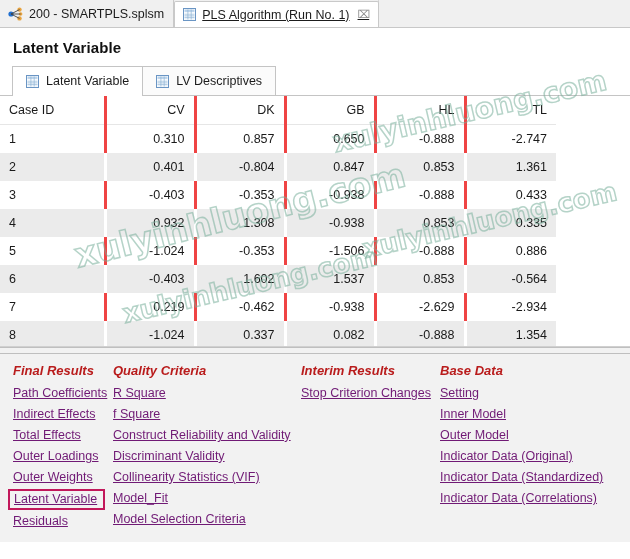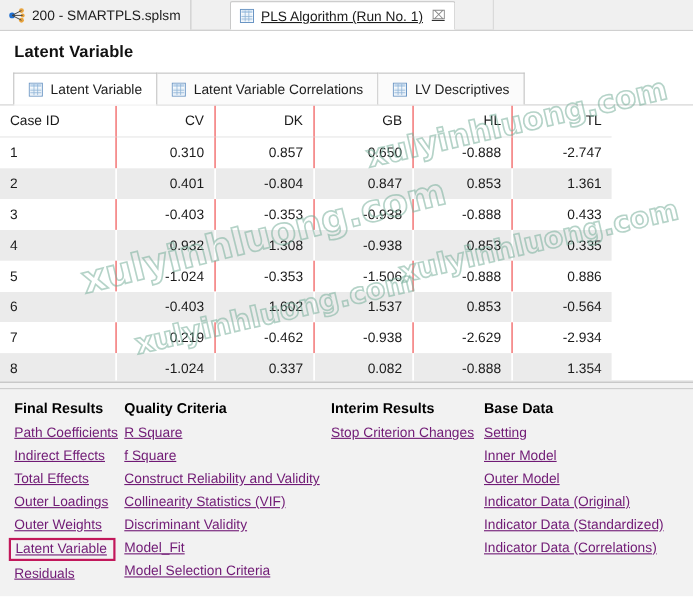--- a/index.html
+++ b/index.html
@@ -18,21 +18,20 @@
   }
 
   
   #editor-tabstrip {
     height: 27px;
     background: #f0f0f0;
     border-bottom: 1px solid #c8c8c8;
     display: flex;
     align-items: stretch;
     position: relative;
-    gap: 35px;
   }
   .etab {
     display: flex;
     align-items: center;
     gap: 6px;
     padding: 0 9px 0 8px;
     font-size: 12.5px;
     color: #1c1c1c;
     position: relative;
     white-space: nowrap;
@@ -131,21 +130,21 @@
     border-collapse: collapse;
     width: 556px;
     table-layout: fixed;
     font-size: 12.5px;
   }
   #lv-table th, #lv-table td {
     height: 28px;
     padding: 0 9px;
     font-weight: normal;
     color: #1a1a1a;
-    border-right: 1px solid #ef4444;
+    border-right: 3px solid #ef4444;
     overflow: hidden;
     white-space: nowrap;
   }
   #lv-table th:last-child, #lv-table td:last-child { border-right: none; }
   #lv-table th.lcol, #lv-table td.lcol { text-align: left; }
   #lv-table th.ncol, #lv-table td.ncol { text-align: right; }
   #lv-table thead tr { background: #ffffff; border-bottom: 1px solid #e6e6e6; }
   #lv-table tbody tr.odd  { background: #ffffff; }
   #lv-table tbody tr.even { background: #ebebeb; }
   #lv-table tbody tr.even td { border-right-color: #ffffff; }
@@ -163,23 +162,24 @@
     background: #f2f2f2;
     height: 188px;
     position: relative;
     padding-top: 9px;
     box-sizing: border-box;
   }
   .lgroup { position: absolute; top: 9px; }
   .lgroup-title {
     font-size: 13px;
     font-weight: bold;
-    color: #000000;
+    color: #b91c1c;
     margin-bottom: 8px;
     white-space: nowrap;
+    font-style: italic;
   }
   .lnk {
     display: block;
     font-size: 12.5px;
     color: #701a75;
     text-decoration: underline;
     margin-bottom: 7px;
     white-space: nowrap;
     width: fit-content;
   }
@@ -251,31 +251,20 @@
       <svg viewBox="0 0 13 13" width="13" height="13">
         <rect x="0.5" y="0.5" width="12" height="12" fill="#ffffff" stroke="#6a95c4"></rect>
         <rect x="1.5" y="1.5" width="10" height="2.4" fill="#b9d2ea"></rect>
         <rect x="1.5" y="4.6" width="10" height="6.9" fill="#e8f1f9"></rect>
         <path d="M4.9 1.5 V11.5 M8.2 1.5 V11.5 M1.5 7 H11.5 M1.5 9.3 H11.5" stroke="#8fb4d6" stroke-width="0.7" fill="none"></path>
       </svg>
     </span>
     <span>Latent Variable</span>
   </div>
 
-  <div class="itab inactive">
-    <span class="ico-table">
-      <svg viewBox="0 0 13 13" width="13" height="13">
-        <rect x="0.5" y="0.5" width="12" height="12" fill="#ffffff" stroke="#6a95c4"></rect>
-        <rect x="1.5" y="1.5" width="10" height="2.4" fill="#b9d2ea"></rect>
-        <rect x="1.5" y="4.6" width="10" height="6.9" fill="#e8f1f9"></rect>
-        <path d="M4.9 1.5 V11.5 M8.2 1.5 V11.5 M1.5 7 H11.5 M1.5 9.3 H11.5" stroke="#8fb4d6" stroke-width="0.7" fill="none"></path>
-      </svg>
-    </span>
-    <span>Latent Variable Correlations</span>
-  </div>
 
 
   <div class="itab inactive">
     <span class="ico-table">
       <svg viewBox="0 0 13 13" width="13" height="13">
         <rect x="0.5" y="0.5" width="12" height="12" fill="#ffffff" stroke="#6a95c4"></rect>
         <rect x="1.5" y="1.5" width="10" height="2.4" fill="#b9d2ea"></rect>
         <rect x="1.5" y="4.6" width="10" height="6.9" fill="#e8f1f9"></rect>
         <path d="M4.9 1.5 V11.5 M8.2 1.5 V11.5 M1.5 7 H11.5 M1.5 9.3 H11.5" stroke="#8fb4d6" stroke-width="0.7" fill="none"></path>
       </svg>
@@ -387,22 +376,22 @@
     <a class="lnk">Outer Weights</a>
     <a class="lnk sel">Latent Variable</a>
     <a class="lnk">Residuals</a>
   </div>
 
   <div class="lgroup" style="left:113px">
     <div class="lgroup-title">Quality Criteria</div>
     <a class="lnk">R Square</a>
     <a class="lnk">f Square</a>
     <a class="lnk">Construct Reliability and Validity</a>
+    <a class="lnk">Discriminant Validity</a>
     <a class="lnk">Collinearity Statistics (VIF)</a>
-    <a class="lnk">Discriminant Validity</a>
     <a class="lnk">Model_Fit</a>
     <a class="lnk">Model Selection Criteria</a>
   </div>
 
   <div class="lgroup" style="left:440px">
     <div class="lgroup-title">Base Data</div>
     <a class="lnk">Setting</a>
     <a class="lnk">Inner Model</a>
     <a class="lnk">Outer Model</a>
     <a class="lnk">Indicator Data (Original)</a>

